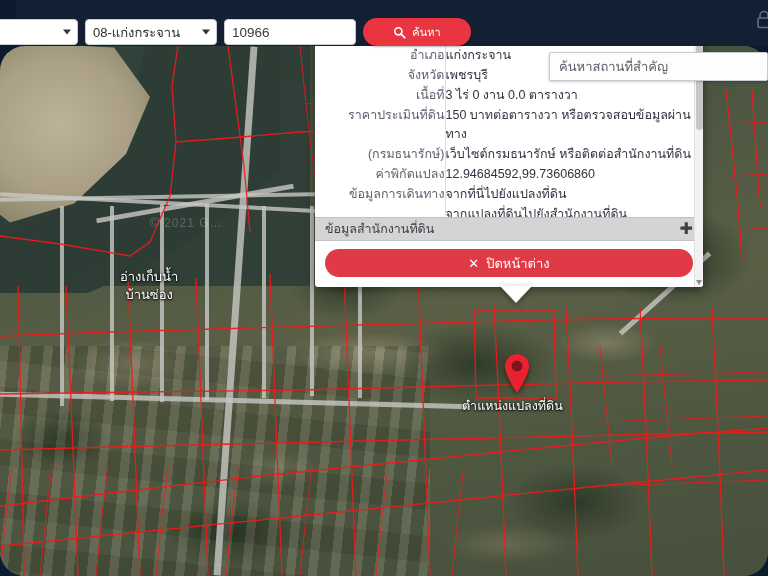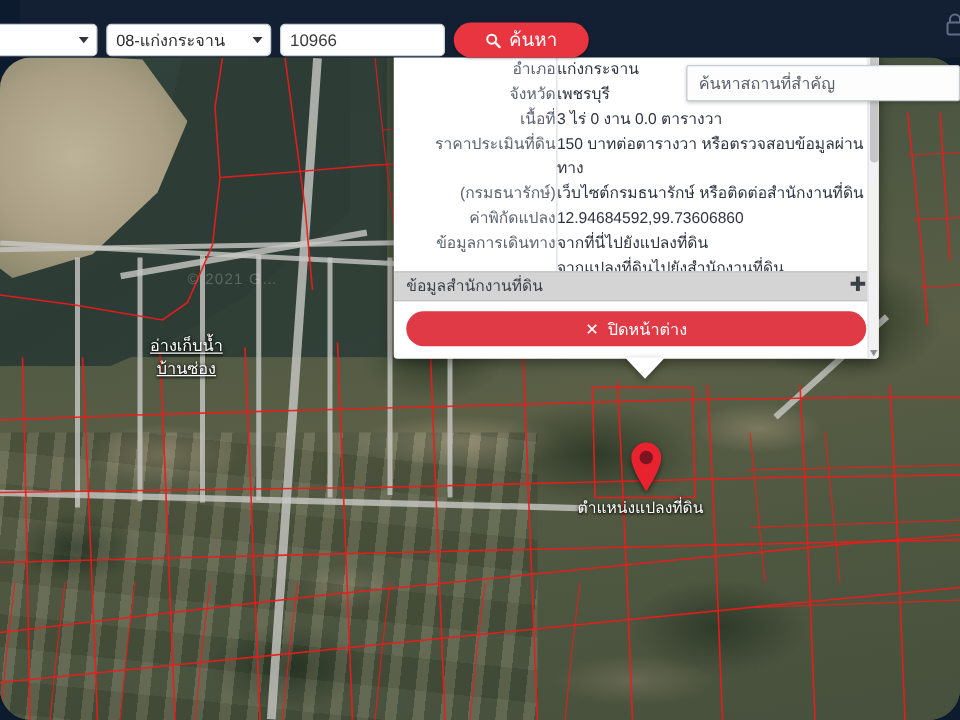--- a/index.html
+++ b/index.html
@@ -46,21 +46,21 @@
   }
   #sel-province { width: 120px; }
   #sel-amphoe   { width: 132px; }
   #input-parcel { width: 132px; }
   #input-parcel .val { color: #3a3a3a; font-size: 13.5px; }
 
   #btn-search {
     height: 28px; min-width: 108px;
     background: #e8353f;
     border: none; border-radius: 40px;
-    color: #fff; font-size: 15px;
+    color: #fff; font-size: 11px;
     display: flex; align-items: center; justify-content: center;
     gap: 6px;
     cursor: pointer;
     box-shadow: 0 1px 2px rgba(0,0,0,.3);
   }
   #btn-search .mag { display: inline-block; width: 13px; height: 13px; }
 
   #lock-btn {
     position: absolute; right: 10px; top: 9px;
     width: 20px; height: 22px;
@@ -145,21 +145,21 @@
   .map-label {
     position: absolute;
     color: #ffffff;
     font-size: 13px;
     text-shadow: 0 0 3px rgba(0,0,0,.85), 0 1px 2px rgba(0,0,0,.9);
     white-space: nowrap;
     pointer-events: none;
     line-height: 1.35;
     text-align: center;
   }
-  #label-reservoir { left: 120px; top: 222px; text-decoration: underline; }
+  #label-reservoir { left: 120px; top: 222px; }
   #label-marker {
     left: 462px; top: 352px;
     font-size: 12.5px;
   }
   #watermark {
     position: absolute; left: 150px; top: 170px;
     color: rgba(255,255,255,.22);
     font-size: 12px;
     letter-spacing: 1px;
     pointer-events: none;

